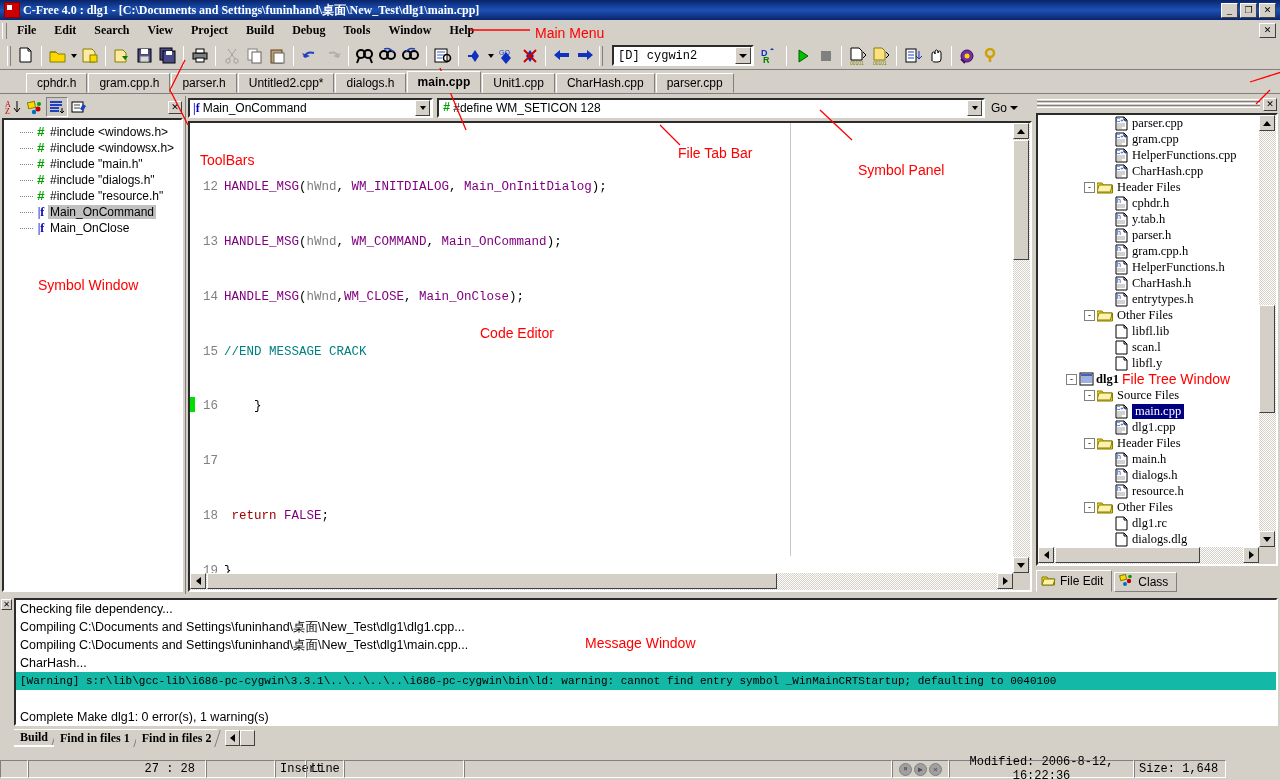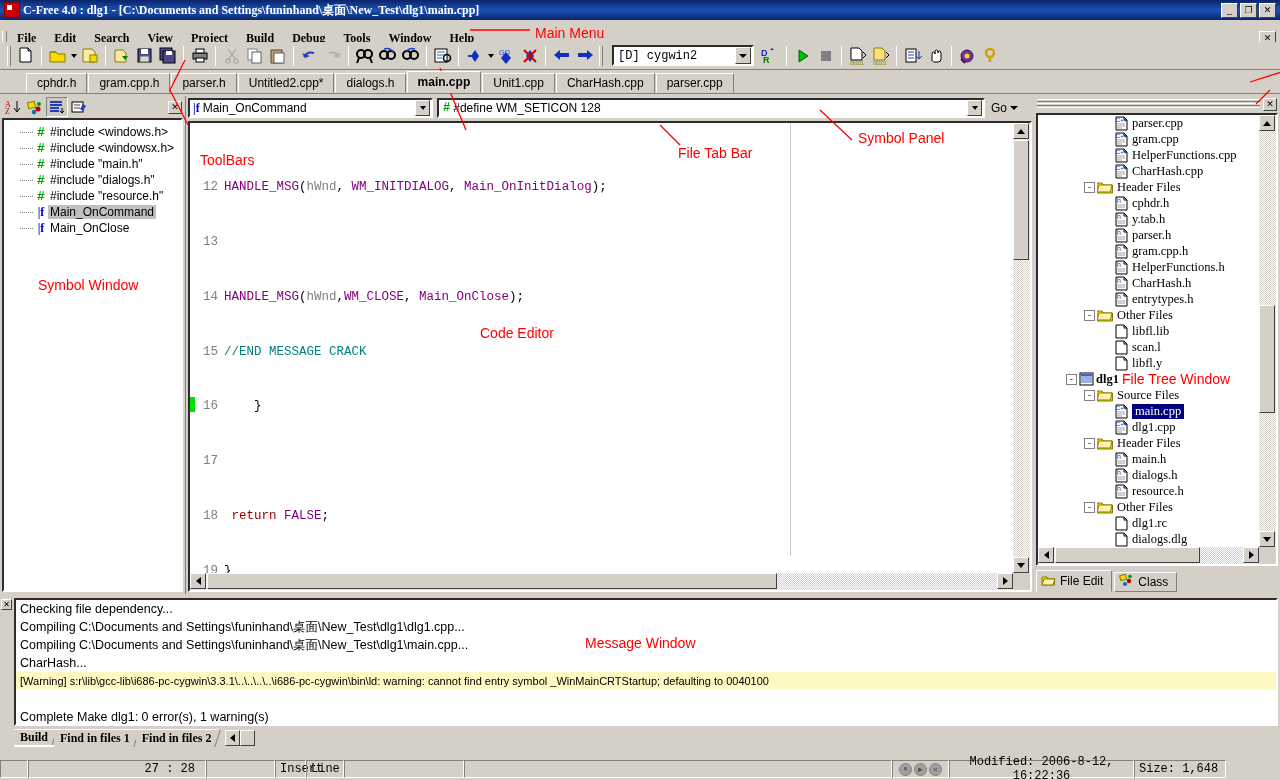--- a/index.html
+++ b/index.html
@@ -38,21 +38,20 @@
     border:1px solid; border-color:#fff #404040 #404040 #fff;
     display:flex; align-items:center; justify-content:center;
     font-size:9px; color:#000; line-height:1; font-family:"Liberation Sans",sans-serif;
   }
 
   
   .menubar {
     position:absolute; left:0; top:20px; width:1280px; height:22px;
     background:#d4d0c8; display:flex; align-items:center;
     border-bottom:1px solid #d4d0c8;
-    margin-top:8px;
   }
   .menubar::before{content:"";position:absolute;left:2px;top:3px;width:3px;height:16px;
     border-left:1px solid #fff;border-right:1px solid #808080;}
   .menu-item {
     padding:3px 9px; font-size:12px; color:#000; cursor:default;
     font-family:"Liberation Serif", serif; font-weight:bold;
   }
 
   
   .toolbar {
@@ -216,21 +215,21 @@
   .msgwin { position:absolute; left:0; top:596px; width:1280px; height:154px; background:#d4d0c8;}
   .msgclose{position:absolute;left:1px;top:3px;width:11px;height:11px;
     border:1px solid;border-color:#fff #404040 #404040 #fff;background:#d4d0c8;
     display:flex;align-items:center;justify-content:center;font-size:8px;}
   .msgpane {
     position:absolute; left:14px; top:2px; right:2px; bottom:24px; background:#fff;
     border:2px inset; border-color:#808080 #fff #fff #808080; overflow:hidden;
   }
   .msgline { height:18px; line-height:18px; font-size:12.5px; padding-left:4px; white-space:pre;
              font-family:"Liberation Sans",sans-serif; color:#000;}
-  .msgline.warn { background:#fef9c3; font-size:11px; }
+  .msgline.warn { background:#14b8a6; font-size:11px;font-family:Liberation Mono, monospace; }
   .msgtabs { position:absolute; left:14px; bottom:2px; height:20px; display:flex; align-items:center;}
   .mtab { height:18px; padding:0 6px; display:flex;align-items:center; font-size:12px; font-weight:bold;
           font-family:"Liberation Serif",serif;
           background:#d4d0c8; position:relative;
           border-top:1px solid #fff; }
   .mtab.active{ border-bottom:2px solid #fff;}
   .mtab .sl{ position:absolute; right:-1px; top:0; bottom:0; width:8px;
              border-right:1px solid #808080; transform:skewX(-18deg);}
   .mtab-nav{ display:flex; margin-left:8px;}
   .mtab-nav div{width:15px;height:16px;background:#d4d0c8;border:1px solid;
@@ -597,21 +596,21 @@
       </div>
       <div class="gobtn">
         <span>Go</span>
       </div>
     </div>
 
     <div class="edpane">
       <div class="code">
         <div class="bookmark" style="top:274px;"></div>
         <div class="cline"><span class="lnum">12</span><span class="ctext"><span class="mac">HANDLE_MSG</span>(<span class="gy">hWnd</span>, <span class="mac">WM_INITDIALOG</span>, <span class="mac">Main_OnInitDialog</span>);</span></div>
-        <div class="cline"><span class="lnum">13</span></div>
+        <div class="cline"><span class="lnum">13</span><span class="ctext"><span class="mac">HANDLE_MSG</span>(<span class="gy">hWnd</span>, <span class="mac">WM_COMMAND</span>, <span class="mac">Main_OnCommand</span>);</span></div>
         <div class="cline"><span class="lnum">14</span><span class="ctext"><span class="mac">HANDLE_MSG</span>(<span class="gy">hWnd</span>,<span class="mac">WM_CLOSE</span>, <span class="mac">Main_OnClose</span>);</span></div>
         <div class="cline"><span class="lnum">15</span><span class="ctext"><span class="cm">//END MESSAGE CRACK</span></span></div>
         <div class="cline"><span class="lnum">16</span><span class="ctext">    }</span></div>
         <div class="cline"><span class="lnum">17</span><span class="ctext"></span></div>
         <div class="cline"><span class="lnum">18</span><span class="ctext"> <span class="st">return</span> <span class="mac">FALSE</span>;</span></div>
         <div class="cline"><span class="lnum">19</span><span class="ctext">}</span></div>
         
         
         
         
@@ -1026,19 +1025,19 @@
     <path d="M440,68 L466,130" stroke="#ff0000" stroke-width="1.3" fill="none"></path>
     <path d="M660,125 L680,145" stroke="#ff0000" stroke-width="1.3" fill="none"></path>
     <path d="M1288,70 L1250,82" stroke="#ff0000" stroke-width="1.3" fill="none"></path>
     <path d="M820,110 L852,140" stroke="#ff0000" stroke-width="1.3" fill="none"></path>
     <path d="M1270,90 L1256,104" stroke="#ff0000" stroke-width="1.3" fill="none"></path>
   </svg>
 
   <div class="anno" style="left:535px;top:25px;">Main Menu</div>
   <div class="anno" style="left:200px;top:152px;">ToolBars</div>
   <div class="anno" style="left:678px;top:145px;">File Tab Bar</div>
-  <div class="anno" style="left:858px;top:130px;">Symbol Panel</div>
+  <div class="anno" style="left:858px;top:162px;">Symbol Panel</div>
   <div class="anno" style="left:38px;top:277px;">Symbol Window</div>
   <div class="anno" style="left:480px;top:325px;">Code Editor</div>
   <div class="anno" style="left:1122px;top:371px;">File Tree Window</div>
   <div class="anno" style="left:585px;top:635px;">Message Window</div>
 
 </div>
 
 </body></html>

